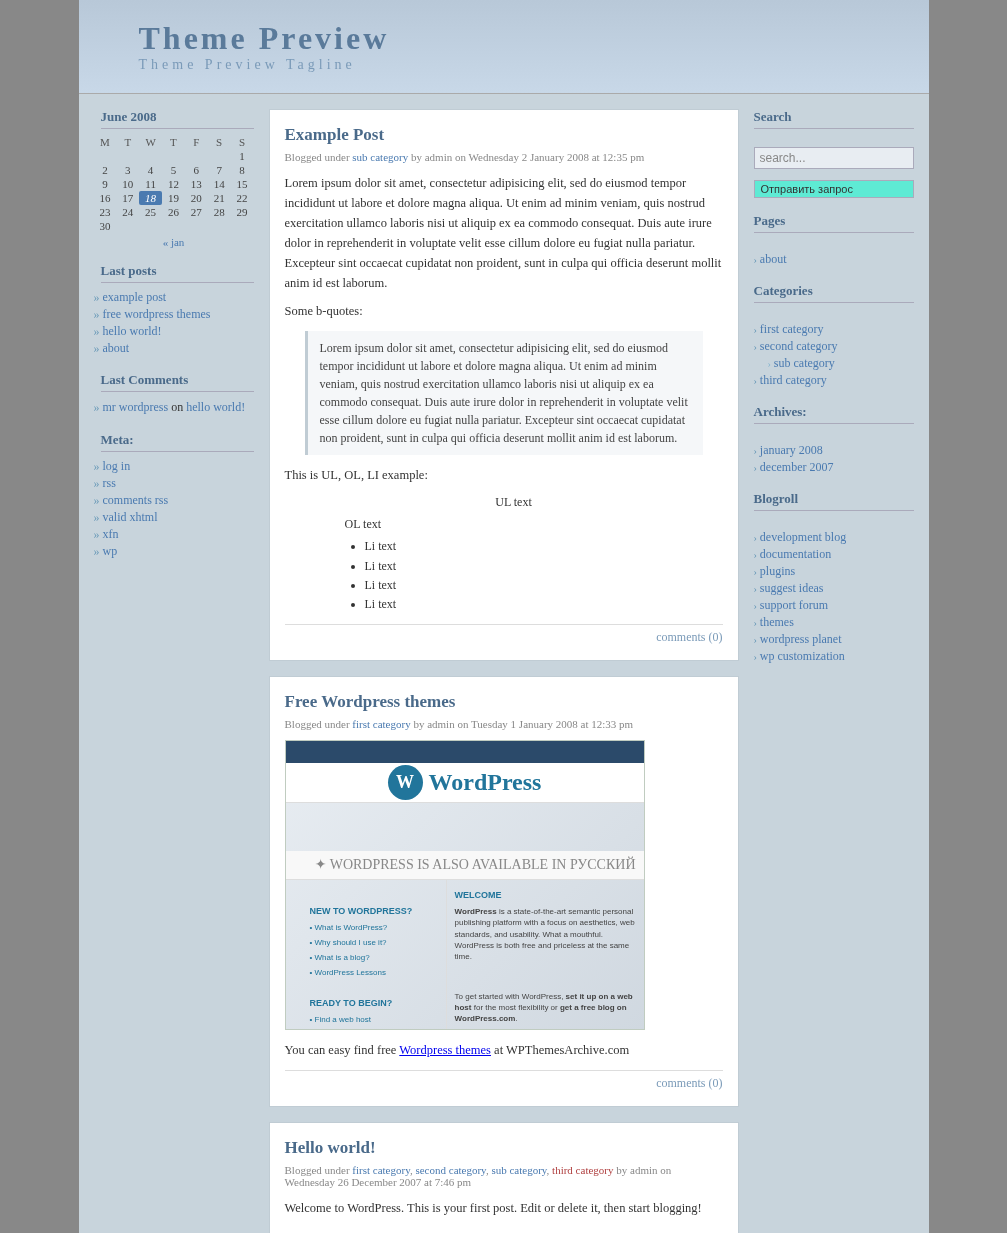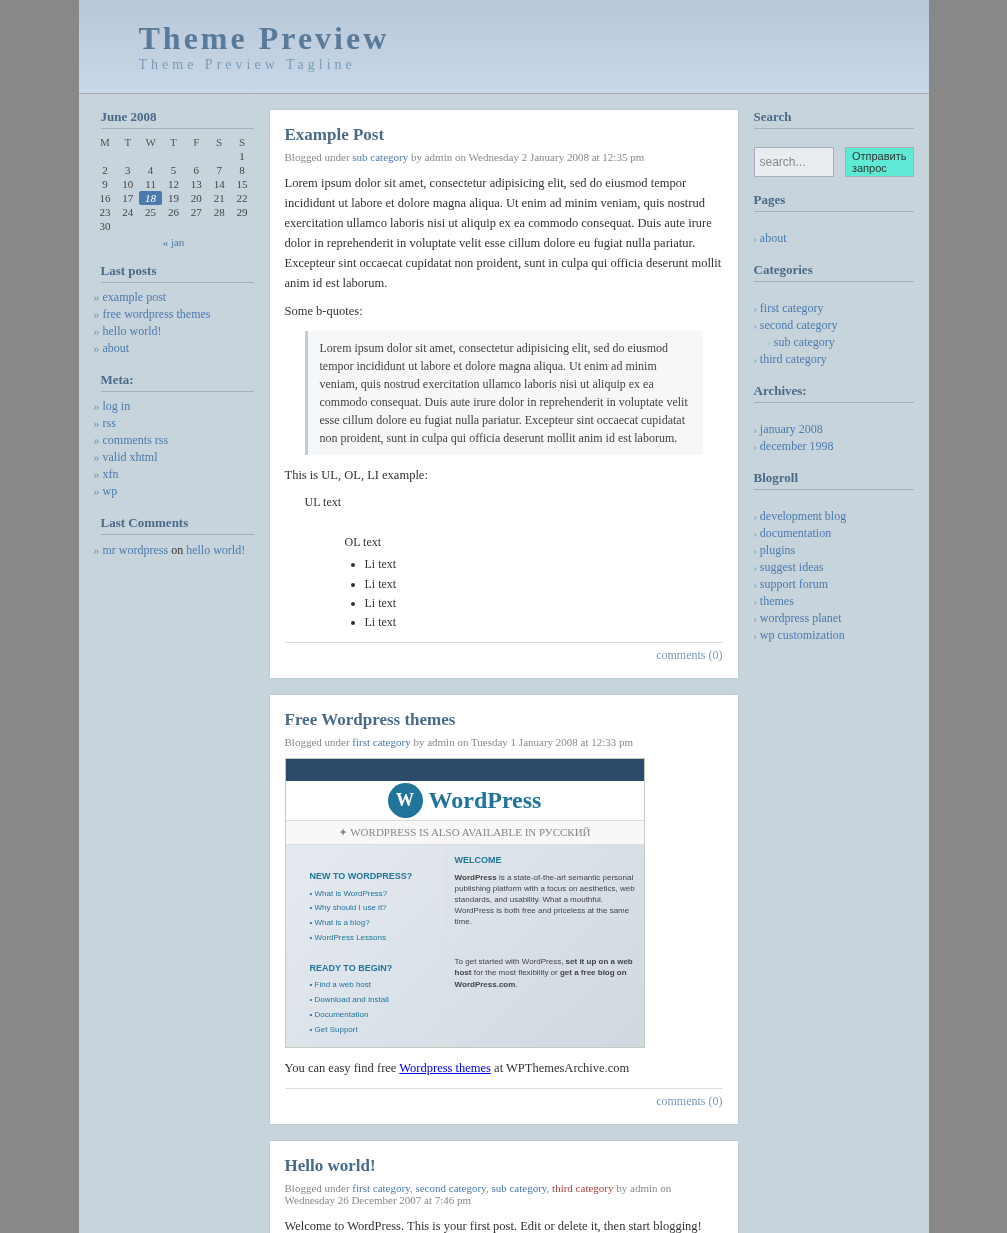--- a/index.html
+++ b/index.html
@@ -152,21 +152,21 @@
       margin: 10px 20px;
       padding: 8px 12px;
       background: #f5f7f9;
       font-size: 12px;
       line-height: 1.5;
       color: #444;
     }
     .list-example {
       margin: 8px 0 8px 20px;
     }
-    .list-example .ul-label { font-size: 12px; margin-bottom: 21px; }
+    .list-example .ul-label { font-size: 12px; margin-bottom: 3px; text-align: center; }
     .comments-link {
       text-align: right;
       font-size: 12px;
       margin-top: 10px;
       padding-top: 5px;
       border-top: 1px solid #ddd;
     }
     .comments-link a { color: #7a9ab8; text-decoration: none; }
     
     .wp-screenshot {
@@ -259,21 +259,21 @@
     .right-sidebar-section h3 {
       font-size: 13px;
       font-weight: bold;
       color: #4a6a8a;
       border-bottom: 1px solid #aab;
       padding-bottom: 3px;
       margin-bottom: 18px;
     }
     .search-form {
       display: flex;
-      flex-direction: row;
+      flex-direction: column;
       gap: 11px;
     }
     .search-input {
       width: 100%;
       padding: 3px 5px;
       border: 1px solid #aab;
       background: #e8edf2;
       font-size: 12px;
       color: #888;
     }
@@ -414,36 +414,36 @@
         <h3>Last posts</h3>
         <ul class="sidebar-list">
           <li><a href="#">example post</a></li>
           <li><a href="#">free wordpress themes</a></li>
           <li><a href="#">hello world!</a></li>
           <li><a href="#">about</a></li>
         </ul>
       </div>
 
       <div class="sidebar-section">
+        <h3>Last Comments</h3>
+        <div class="comment-item">
+          <a href="#">mr wordpress</a> <span>on </span><a href="#">hello world!</a>
+        </div>
+      </div>
+
+      <div class="sidebar-section">
         <h3>Meta:</h3>
         <ul class="sidebar-list">
           <li><a href="#">log in</a></li>
           <li><a href="#">rss</a></li>
           <li><a href="#">comments rss</a></li>
           <li><a href="#">valid xhtml</a></li>
           <li><a href="#">xfn</a></li>
           <li><a href="#">wp</a></li>
         </ul>
-      </div>
-
-      <div class="sidebar-section">
-        <h3>Last Comments</h3>
-        <div class="comment-item">
-          <a href="#">mr wordpress</a> <span>on </span><a href="#">hello world!</a>
-        </div>
       </div>
 
     </div>
 
     <div id="main-content">
 
       <div class="post">
         <h2><a href="#">Example Post</a></h2>
         <div class="post-meta">
           Blogged under <a href="#">sub category</a> by admin on Wednesday 2 January 2008 at 12:35 pm
@@ -488,21 +488,21 @@
               <span>DOCS</span>
               <span>BLOG</span>
               <span>FORUMS</span>
               <span>HOSTING</span>
               <span>DOWN</span>
             </div>
             <div class="wp-screenshot-logo">
               <div class="wp-logo-circle">W</div>
               <span class="wp-logo-text">WordPress</span>
             </div>
-            <div style="background:#f8f8f8;padding:3px 8px;font-size:11px;color:#888;text-align:center;border-bottom:1px solid #ddd;">
+            <div style="background:#f8f8f8;padding:3px 8px;font-size:14px;color:#888;text-align:right;border-bottom:1px solid #ddd;margin-top:48px;">
               ✦ WORDPRESS IS ALSO AVAILABLE IN РУССКИЙ
             </div>
             <div class="wp-screenshot-body">
               <div class="wp-left-panel">
                 <div class="wp-section-title">NEW TO WORDPRESS?</div>
                 <div class="wp-link-item">• What is WordPress?</div>
                 <div class="wp-link-item">• Why should I use it?</div>
                 <div class="wp-link-item">• What is a blog?</div>
                 <div class="wp-link-item">• WordPress Lessons</div>
                 <br>
@@ -589,21 +589,21 @@
 
       <div class="right-sidebar-section">
         <h3>Archives:</h3>
         <ul class="right-list">
           <li>
             <span class="arrow">›</span>
             <a href="#">january 2008</a>
           </li>
           <li>
             <span class="arrow">›</span>
-            <a href="#">december 1998</a>
+            <a href="#">december 2007</a>
           </li>
         </ul>
       </div>
 
       <div class="right-sidebar-section">
         <h3>Blogroll</h3>
         <ul class="right-list">
           <li>
             <span class="arrow">›</span>
             <a href="#">development blog</a>

